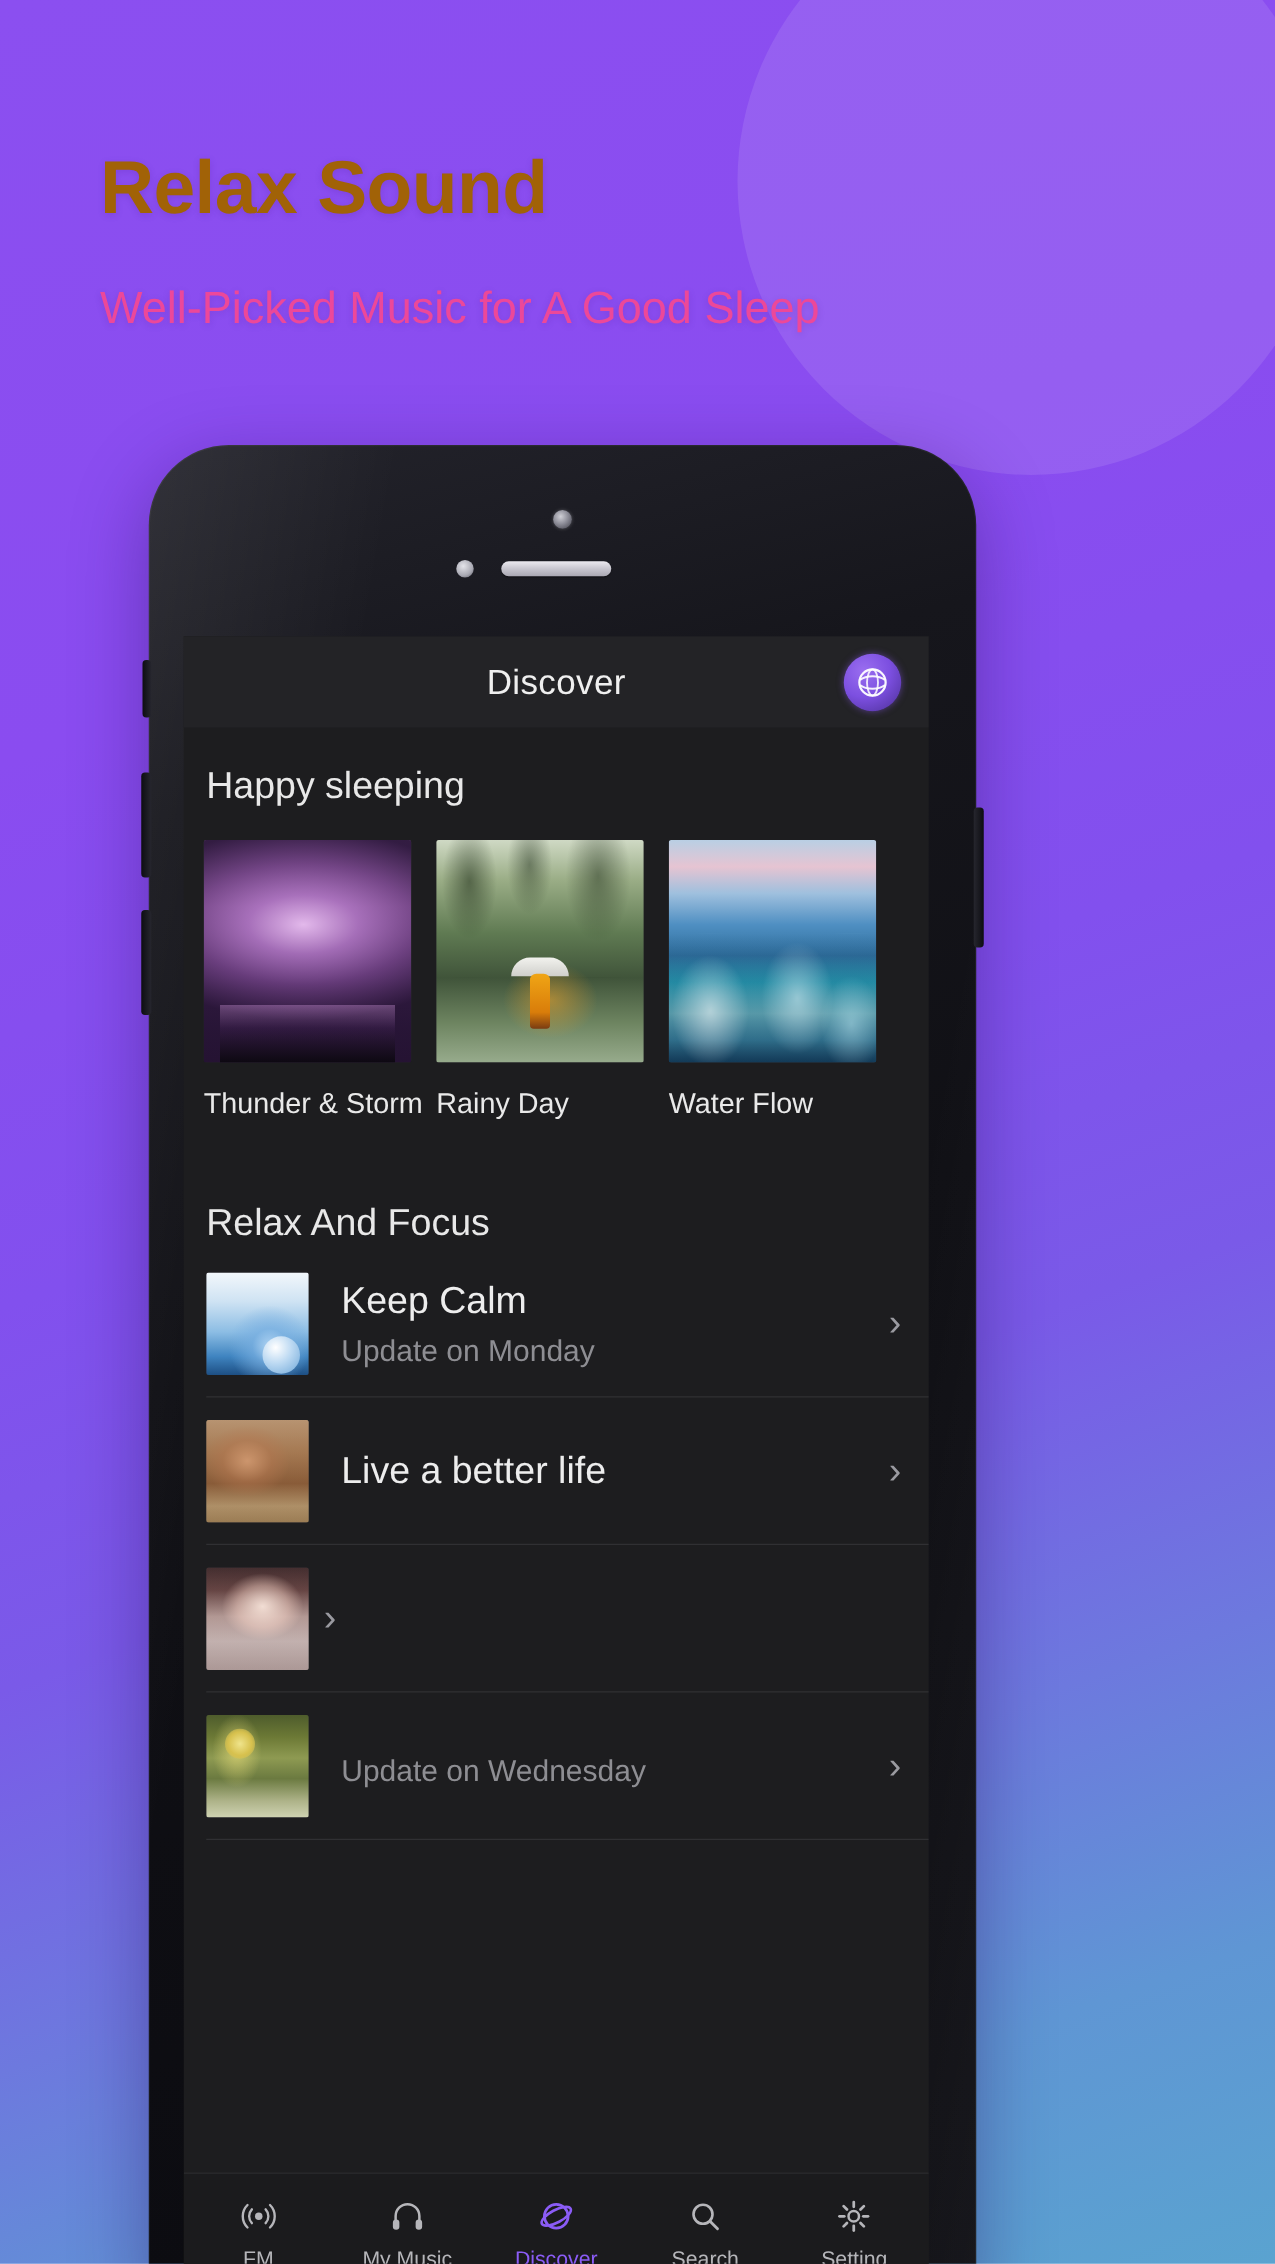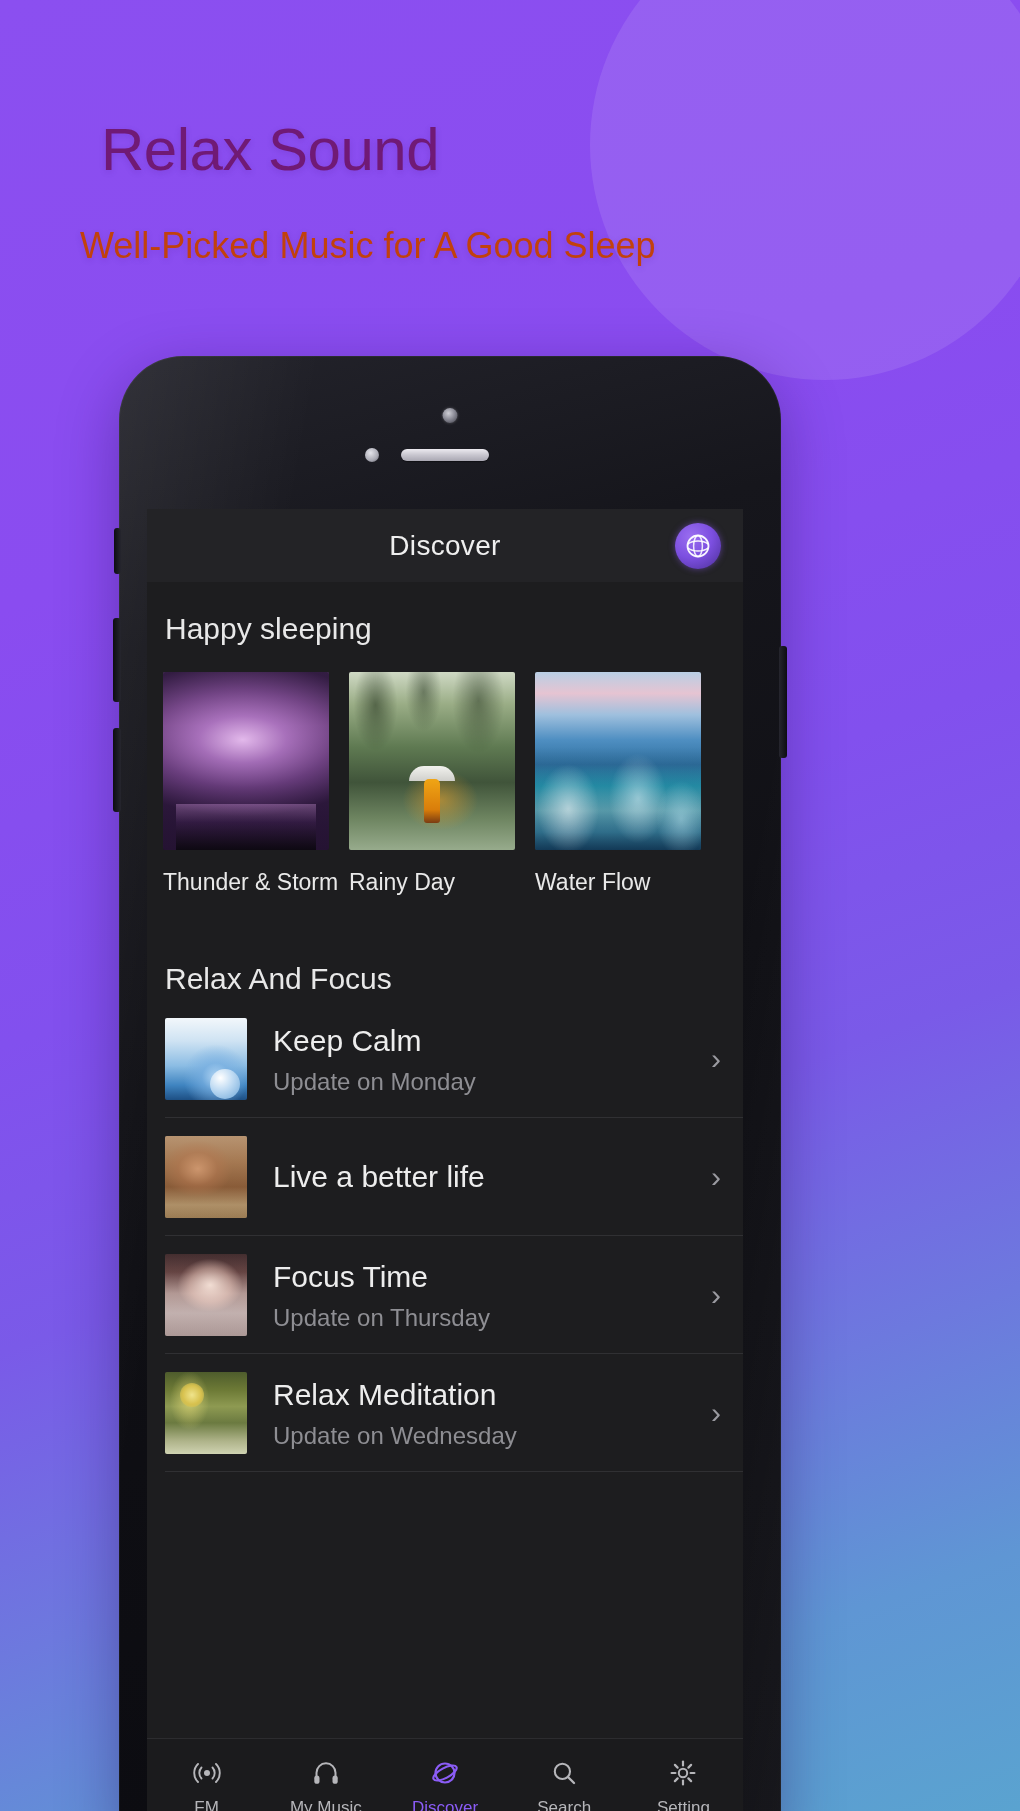--- a/index.html
+++ b/index.html
@@ -18,33 +18,32 @@
     border-radius:50%;
     background:rgba(255,255,255,0.10);
     pointer-events:none;
   }
 
   
   .banner-title {
     position:absolute;
     left:80px; top:118px;
     font-size:60px;
-    font-weight:normal;
-    color:#701a75;
+    font-weight:bold;
+    color:#a16207;
     letter-spacing:-0.5px;
     line-height:1.08;
     text-shadow:0 2px 6px rgba(70,20,140,0.18);
-    margin-left:21px;
   }
   .banner-sub {
     position:absolute;
     left:80px; top:225px;
     font-size:36px;
     font-weight:400;
-    color:#c2410c;
+    color:#ec4899;
     letter-spacing:0px;
     text-shadow:0 2px 6px rgba(70,20,140,0.18);
   }
 
   
   .phone {
     position:absolute;
     left:119px; top:356px;
     width:662px; height:1480px;
     border-radius:64px 64px 0 0;
@@ -365,33 +364,28 @@
         <div class="row-text">
           <div class="row-title">Live a better life</div>
         </div>
         <div class="row-chev">›</div>
       </div>
 
       <div class="list-row">
         <div class="row-thumb">
           <div class="art-focus"></div>
         </div>
-        <div class="row-text">
-          <div class="row-title">Focus Time</div>
-          <div class="row-sub">Update on Thursday</div>
-        </div>
         <div class="row-chev">›</div>
       </div>
 
       <div class="list-row">
         <div class="row-thumb">
           <div class="art-meditation"></div>
         </div>
         <div class="row-text">
-          <div class="row-title">Relax Meditation</div>
           <div class="row-sub">Update on Wednesday</div>
         </div>
         <div class="row-chev">›</div>
       </div>
 
       <div class="list-row partial"></div>
     </div>
 
     <div class="tabbar">
 

